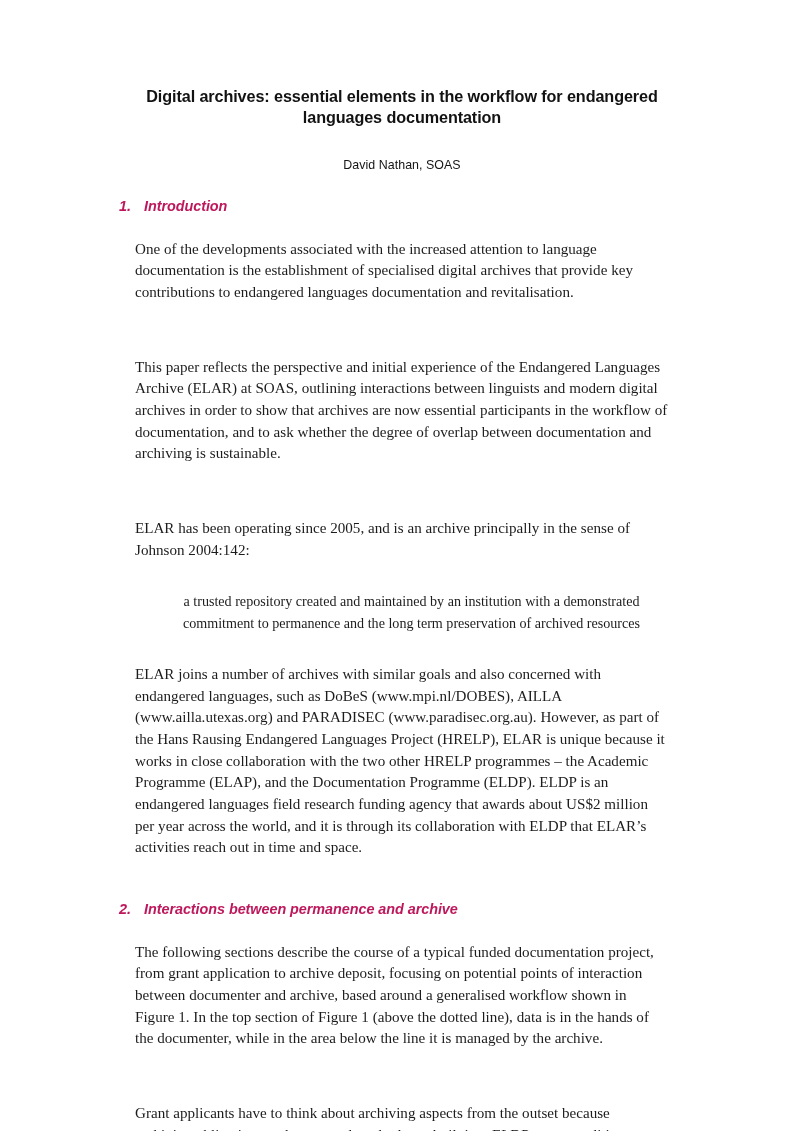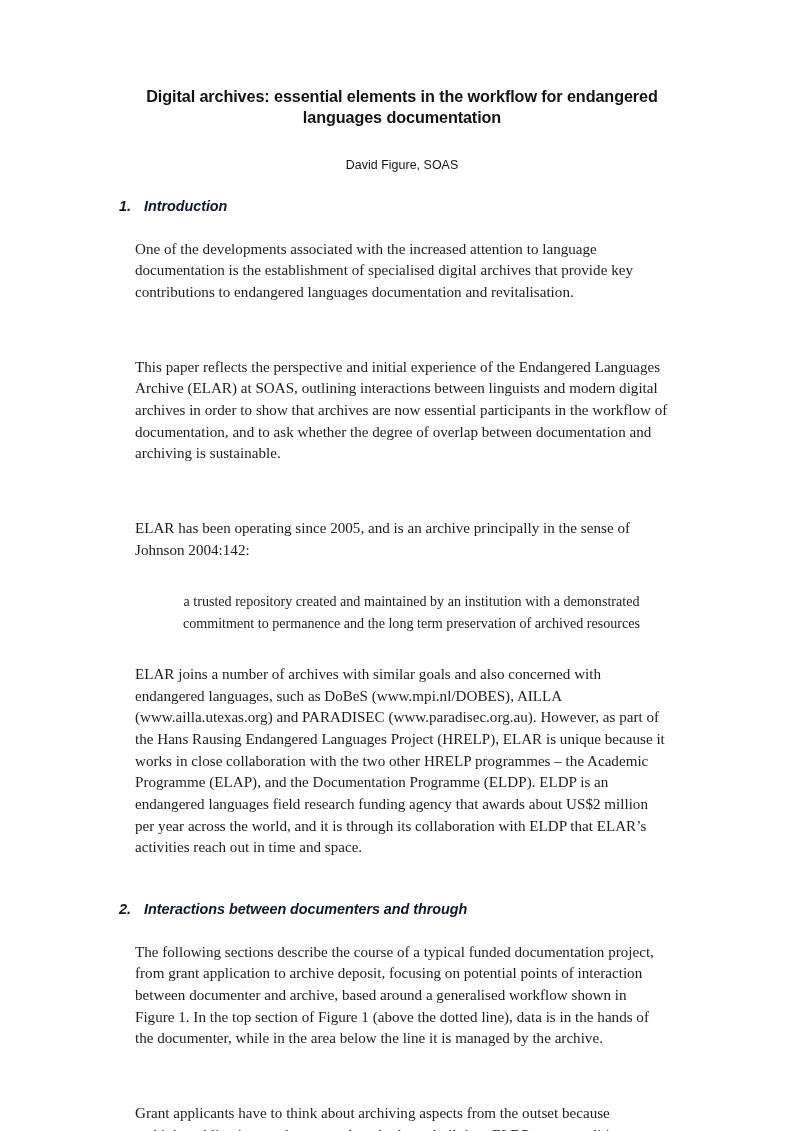--- a/index.html
+++ b/index.html
@@ -56,21 +56,21 @@
     margin: 29px 0 0 0;
     letter-spacing: 0.05px;
   }
 
   
   .section-heading {
     font-family: "Liberation Sans", "DejaVu Sans", sans-serif;
     font-weight: bold;
     font-style: italic;
     font-size: 14.4px;
-    color: #0f172a;
+    color: #be185d;
     margin: 0;
     padding: 0;
     letter-spacing: -0.05px;
     display: block;
   }
   .section-heading .sec-num {
     display: inline-block;
     min-width: 25px;
   }
 
@@ -103,21 +103,21 @@
   .gap-xl  { height: 26px; }
 </style>
 </head>
 <body>
 
 <div class="page">
   <div class="content">
 
     <h1 class="doc-title">Digital archives: essential elements in the workflow for endangered languages documentation</h1>
 
-    <div class="doc-author">David Figure, SOAS</div>
+    <div class="doc-author">David Nathan, SOAS</div>
 
     <div class="gap-xl"></div>
 
     <div class="section-heading">
       <span class="sec-num">1.</span><span>Introduction</span>
     </div>
 
     <div class="gap-sm"></div>
 
     <p class="body-par">One of the developments associated with the increased attention to language documentation is the establishment of specialised digital archives that provide key contributions to endangered languages documentation and revitalisation.</p>
@@ -134,21 +134,21 @@
 
     <p class="blockquote">a trusted repository created and maintained by an institution with a demonstrated commitment to permanence and the long term preservation of archived resources</p>
 
     <div class="gap-md"></div>
 
     <p class="body-par">ELAR joins a number of archives with similar goals and also concerned with endangered languages, such as DoBeS (www.mpi.nl/DOBES), AILLA (www.ailla.utexas.org) and PARADISEC (www.paradisec.org.au). However, as part of the Hans Rausing Endangered Languages Project (HRELP), ELAR is unique because it works in close collaboration with the two other HRELP programmes – the Academic Programme (ELAP), and the Documentation Programme (ELDP). ELDP is an endangered languages field research funding agency that awards about US$2 million per year across the world, and it is through its collaboration with ELDP that ELAR’s activities reach out in time and space.</p>
 
     <div class="gap-xl"></div>
 
     <div class="section-heading">
-      <span class="sec-num">2.</span><span>Interactions between documenters and through</span>
+      <span class="sec-num">2.</span><span>Interactions between permanence and archive</span>
     </div>
 
     <div class="gap-sm"></div>
 
     <p class="body-par">The following sections describe the course of a typical funded documentation project, from grant application to archive deposit, focusing on potential points of interaction between documenter and archive, based around a generalised workflow shown in Figure 1. In the top section of Figure 1 (above the dotted line), data is in the hands of the documenter, while in the area below the line it is managed by the archive.</p>
 
     <div class="gap-lg"></div>
 
     <p class="body-par">Grant applicants have to think about archiving aspects from the outset because archiving obligations and suggested methods are built into ELDP grant conditions. ELDP application forms and guidelines have had significant input from archive staff relating to both archiving specifically and to various other technical recommendations. In addition, the ELAR archivist advises on preferences for equipment to be funded, checks applications and gives comments and recommendations on equipment and methodologies, and co-ordinates the technical training of new grantees. The archivist’s recommendations may result in the applicant being requested to amend their proposal, with this process frequently taking the form of email exchanges of requests, explanations and information. In parallel, many applicants contact ELAR directly to put proposals or ask questions about particular equipment or</p>
 

